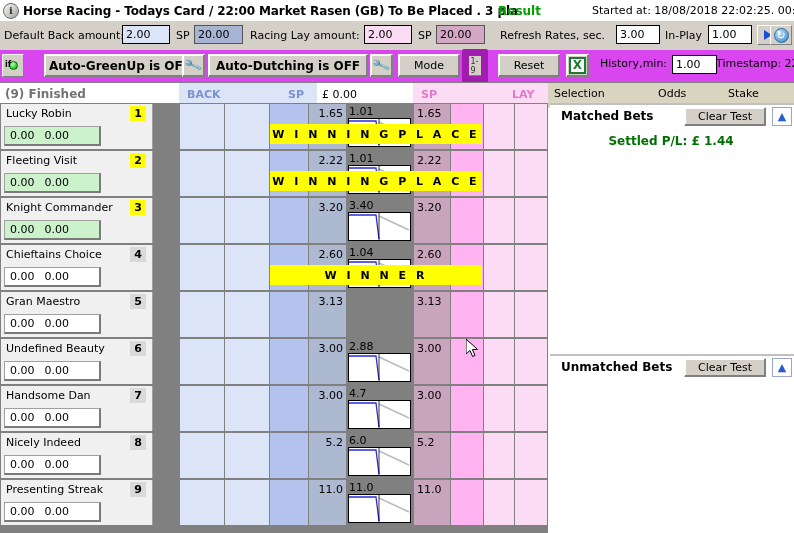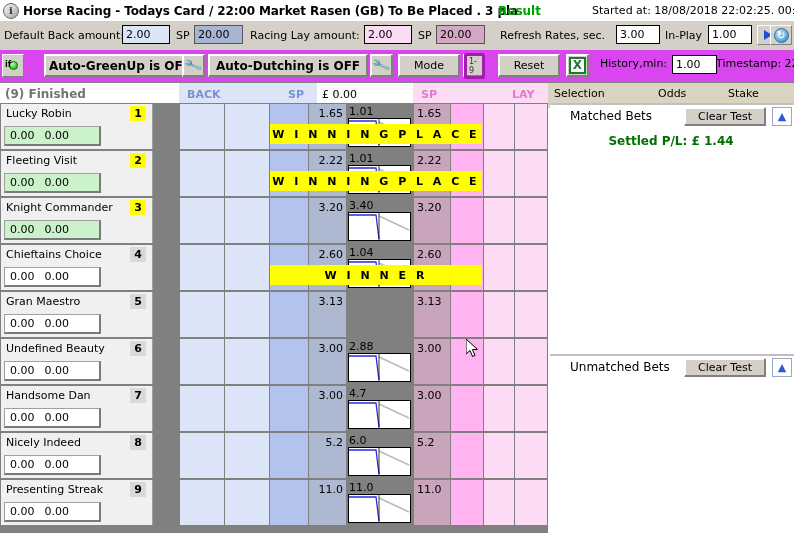--- a/index.html
+++ b/index.html
@@ -122,21 +122,21 @@
     background:#d4d0c8; border:1px solid #808080;
     border-top-color:#fff;border-left-color:#fff;
     display:flex;align-items:center;justify-content:center;
   }
   .bulb {
     width:9px;height:9px;border-radius:50%;
     background: radial-gradient(circle at 35% 30%, #b6ffb6, #22cc22 70%, #128c12);
     border:1px solid #0a6a0a;
   }
   .ifglyph{position:absolute;left:2px;top:5px;font-size:8px;font-weight:bold;color:#000;}
-  .nineglyph{font-size:8px;color:#333;border:3px solid #a21caf;padding:1px 2px;border-radius:2px;}
+  .nineglyph{font-size:8px;color:#333;border:7px solid #a21caf;padding:1px 2px;border-radius:2px;}
 
   
   .gridhdr {
     position: absolute; left: 0; top: 82px; width: 548px; height: 21px;
     background: #ffffff; border-top: 1px solid #808080;
   }
   .hdr-finished {
     position:absolute; left:5px; top:4px;
     font-size:12px; font-weight:bold; color:#737373;
   }
@@ -240,21 +240,21 @@
   .rp-colhdr {
     position:absolute; left:0; top:0; width:246px; height:26px;
     background:#d8d4c0; border-top:1px solid #808080;
   }
   .rp-colhdr span { position:absolute; top:4px; font-size:11px; color:#000; }
   .rp-sec {
     position:absolute; left:2px; width:244px; height:24px;
     background:#ffffff; border-top:2px solid #c0c0c0;
     display:flex; align-items:center;
   }
-  .rp-sec-title { font-size:12px; font-weight:normal; color:#000; margin-left:20px; }
+  .rp-sec-title { font-size:12px; font-weight:bold; color:#000; margin-left:11px; }
   .rp-clear {
     position:absolute; right:28px; top:2px; width:82px; height:19px;
     background:#d4d0c8; border:1px solid #808080;
     border-top-color:#fff;border-left-color:#fff;
     box-shadow: inset -1px -1px 0 #808080, inset 1px 1px 0 #ffffff;
     font-size:11px; color:#000;
     display:flex;align-items:center;justify-content:center;
   }
   .rp-chev {
     position:absolute; right:2px; top:2px; width:20px; height:19px;

